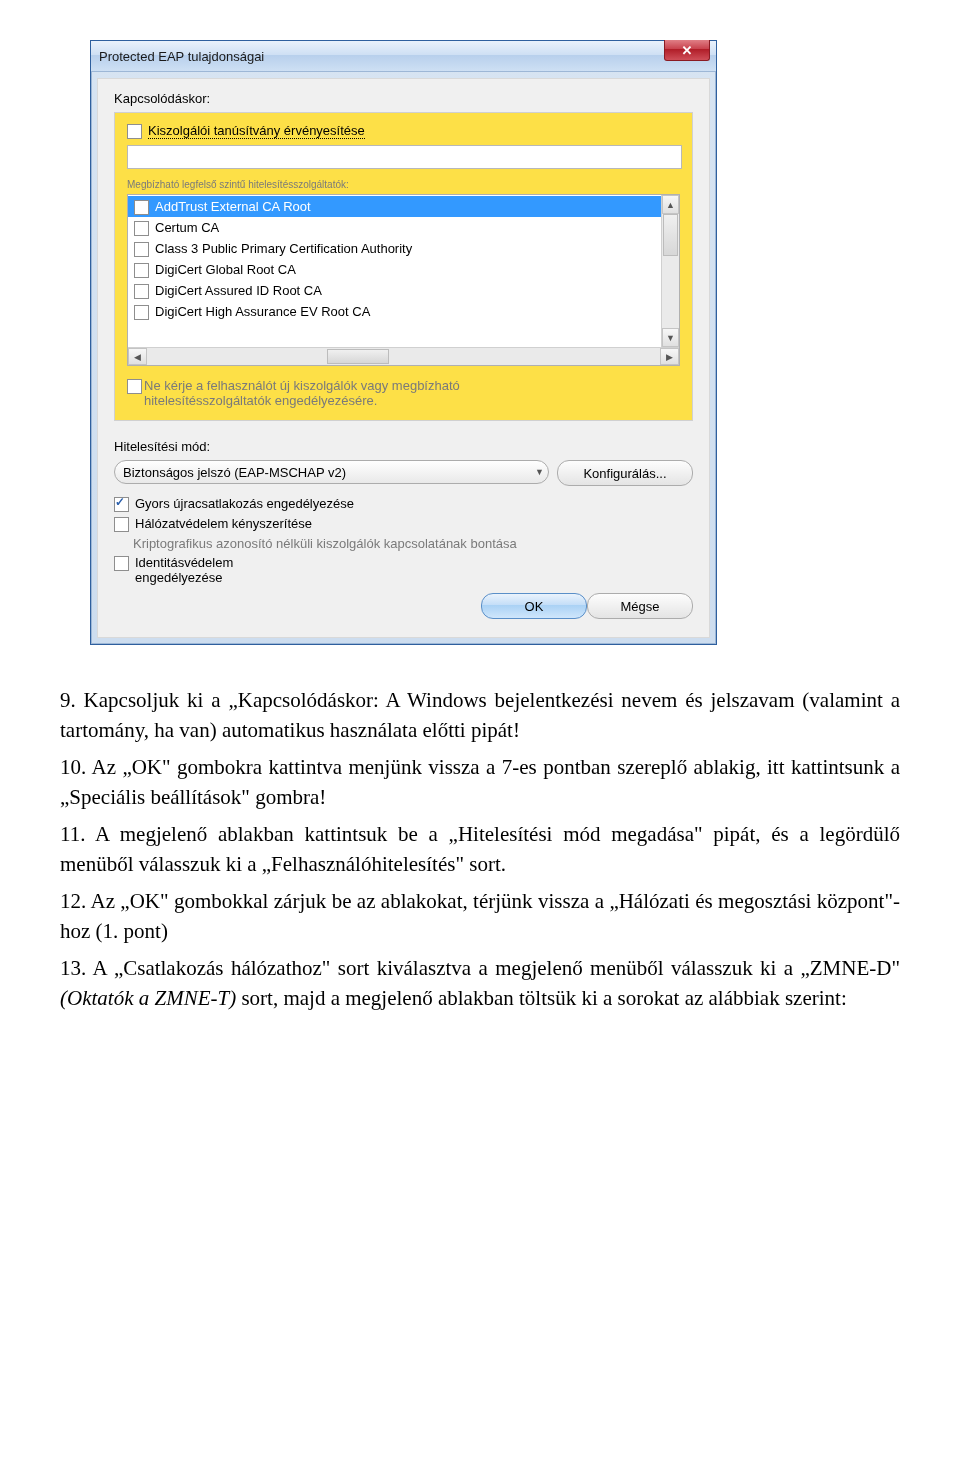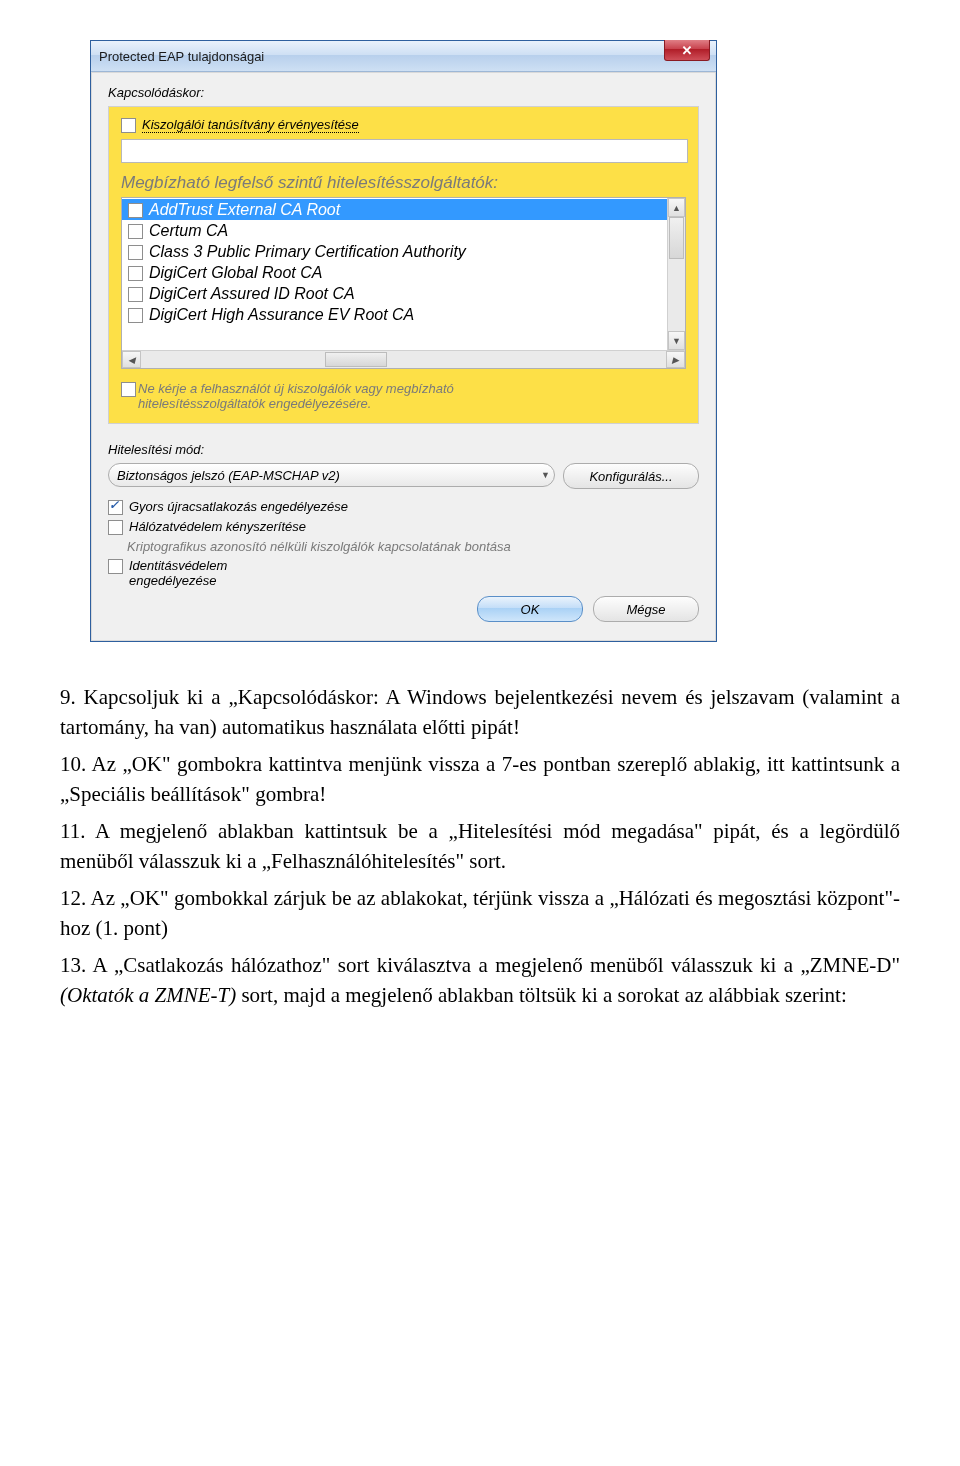--- a/index.html
+++ b/index.html
@@ -47,22 +47,22 @@
     display: flex;
     align-items: center;
     justify-content: center;
     color: #fff;
     font-weight: bold;
     font-size: 13px;
   }
   .dialog-body {
     padding: 12px 16px 18px 16px;
     background: #f0f0f0;
+    margin: 6px;
     border: 1px solid #d9d9d9;
-    font-style: italic;
   }
   .group-label {
     font-size: 13px;
     color: #000;
     margin-bottom: 6px;
   }
   .fieldset {
     border: 1px solid #d0d0d0;
     padding: 10px 12px 12px 12px;
     margin-bottom: 18px;
@@ -101,21 +101,21 @@
   }
   .text-input {
     width: 100%;
     height: 22px;
     border: 1px solid #b8b8b8;
     background: #fff;
     margin-top: 2px;
     margin-bottom: 10px;
   }
   .sub-label {
-    font-size: 17px;
+    font-size: 10px;
     color: #7a7a7a;
     margin: 10px 0 4px 0;
   }
   .listbox-wrap {
     border: 1px solid #b0b0b0;
     background: #fff;
     display: flex;
     flex-direction: column;
   }
   .listbox {
@@ -125,21 +125,21 @@
   }
   .list-items {
     flex: 1;
     padding: 1px 0;
   }
   .list-item {
     display: flex;
     align-items: center;
     gap: 6px;
     padding: 1px 6px;
-    font-size: 16px;
+    font-size: 13px;
     height: 19px;
   }
   .list-item.selected {
     background: #3399ff;
     color: #fff;
   }
   .list-item .chk { border-color:#8e8e8e; }
   .vscroll {
     width: 17px;
     background: #eaeaea;
@@ -229,21 +229,20 @@
     justify-content:center;
     min-width:80px;
   }
   .btn.primary {
     background: linear-gradient(#eaf3fc,#c4def8 45%,#a9d1f5 46%,#cfe6fb);
     border-color:#5a8fc8;
   }
   .btn-row {
     display:flex;
     justify-content:flex-end;
-    gap:10px;
     margin-top:8px;
   }
   .opt-block .chk-row { margin-bottom:4px; }
 
   
   .doc-text {
     font-family: "Times New Roman", serif;
     font-size: 21px;
     line-height: 1.45;
     margin-top: 40px;

